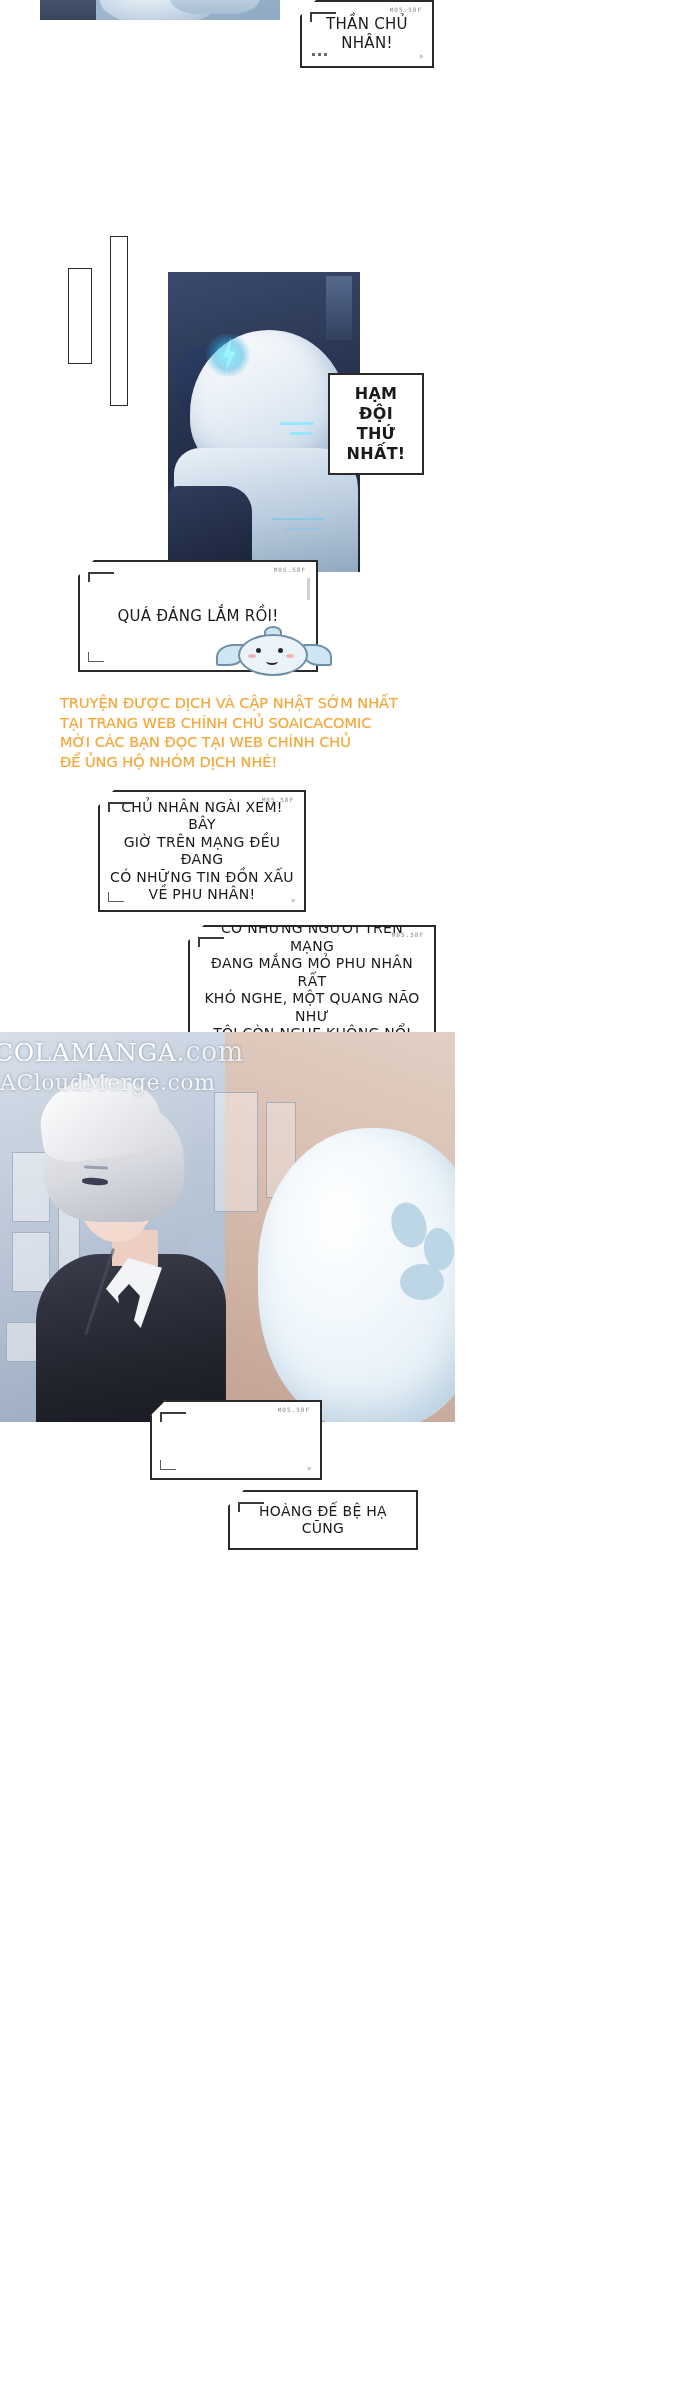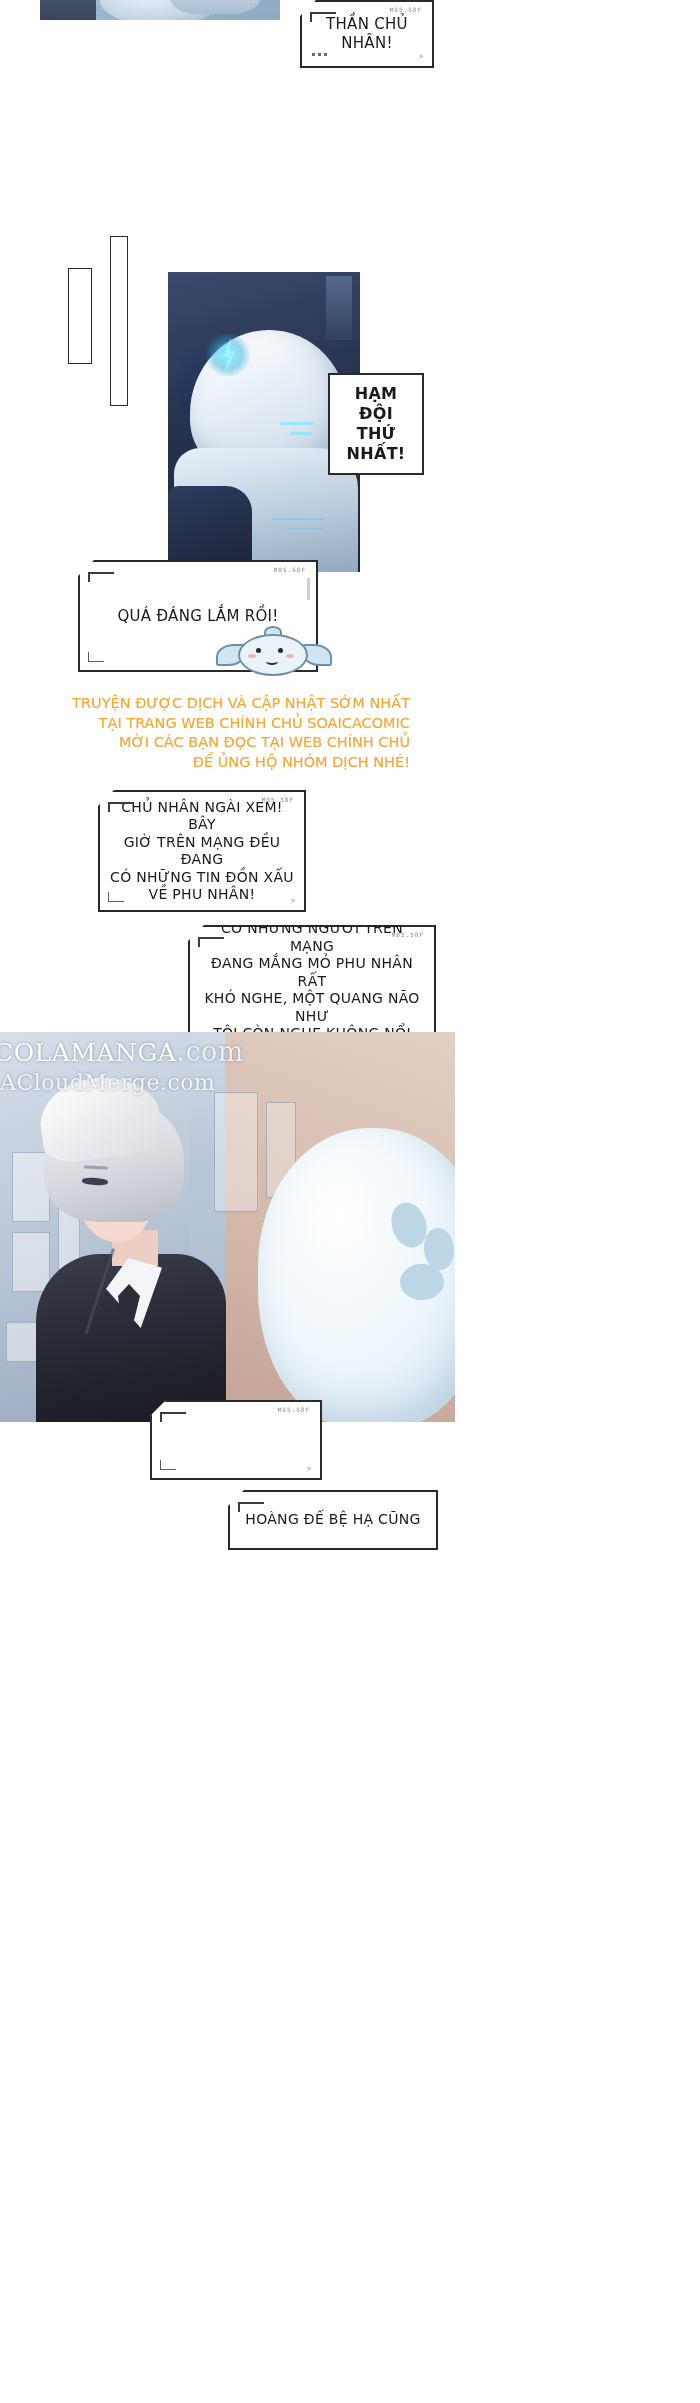--- a/index.html
+++ b/index.html
@@ -120,21 +120,21 @@
   }
   #bubble-bach {
     left: 40px; top: 1309px; width: 116px; height: 90px;
     font-size: 14px;
   }
   #bubble-cothan {
     left: 150px; top: 1400px; width: 172px; height: 80px;
     font-size: 14px;
   }
   #bubble-hoangde {
-    left: 228px; top: 1490px; width: 210px; height: 60px;
+    left: 228px; top: 1490px; width: 190px; height: 60px;
     font-size: 14px;
   }
 
   
   #panel-top {
     position: absolute;
     left: 40px; top: -40px;
     width: 240px; height: 60px;
     background: linear-gradient(160deg, #cfe0ef 0%, #9fb8cf 40%, #8fa9c4 100%);
     overflow: hidden;
@@ -280,21 +280,21 @@
     width: 18px; height: 12px;
     background: #cfe6f2; border: 2px solid #6f8fa6;
     border-radius: 50% 50% 0 0;
   }
 
   
   #credits {
     position: absolute;
     left: 60px; top: 694px;
     width: 350px;
-    text-align: right;
+    text-align: left;
     color: #f2a83a;
     font-size: 14.5px;
     line-height: 1.35;
     font-family: "DejaVu Sans", sans-serif;
     white-space: pre-line;
     text-shadow: 0 0 1px rgba(242,168,58,0.5);
   }
 
   
   #panel-scene {

